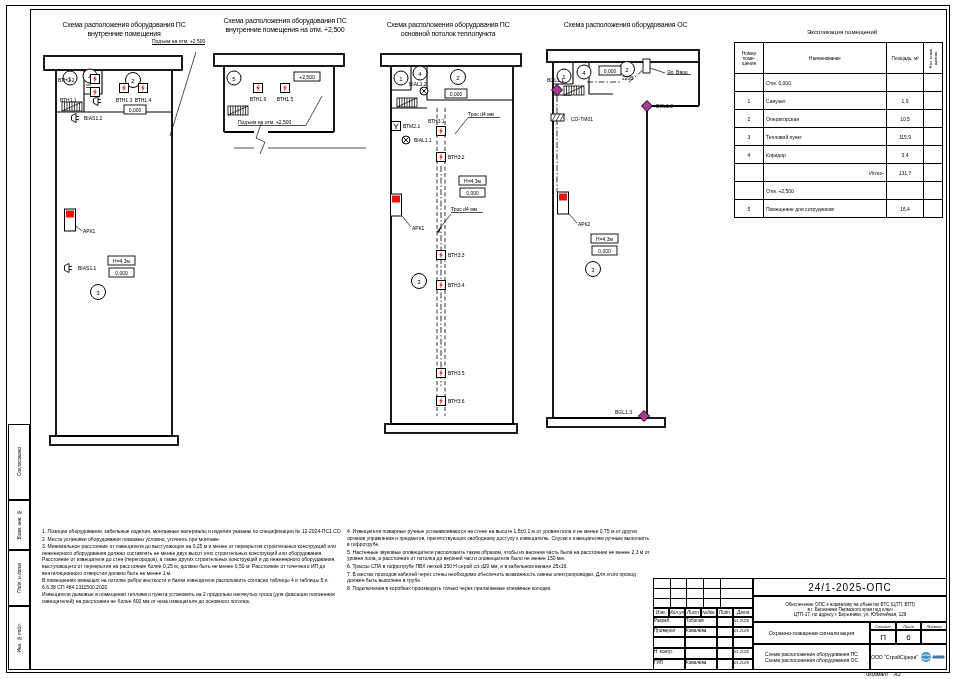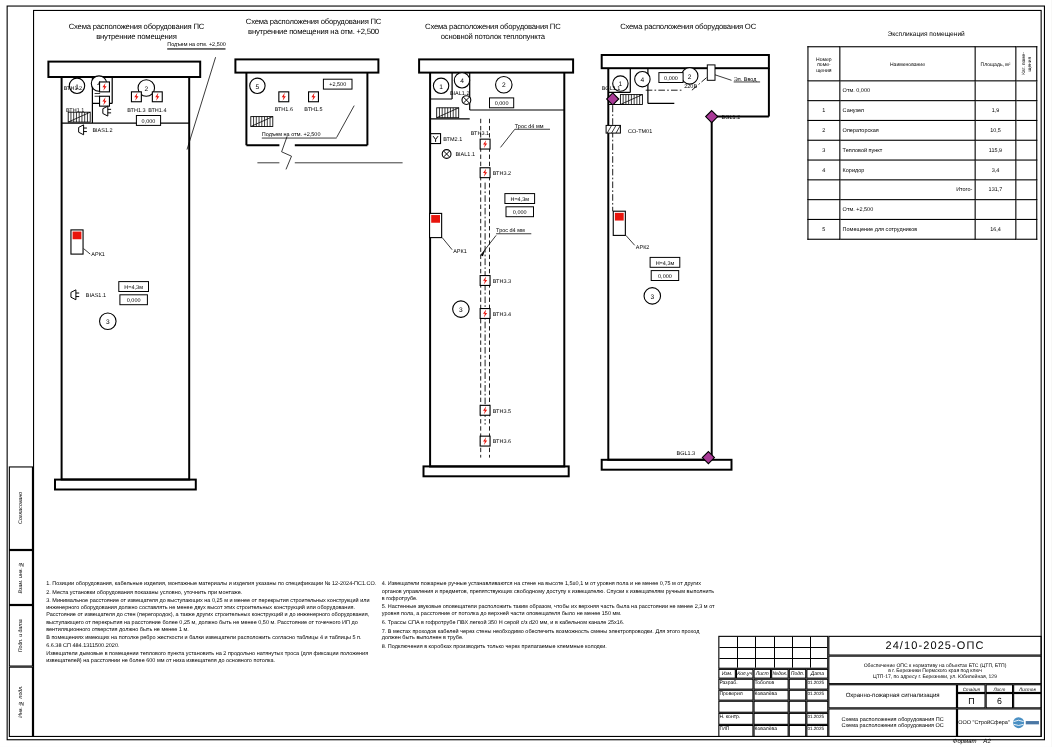--- a/index.html
+++ b/index.html
@@ -377,21 +377,21 @@
   <div class="tb-cell" style="left:733px;top:637px;width:20px;height:11px;"></div>
   <div class="tb-cell" style="left:653px;top:648px;width:32px;height:11px;">Н. контр.</div>
   <div class="tb-cell" style="left:685px;top:648px;width:32px;height:11px;"></div>
   <div class="tb-cell" style="left:717px;top:648px;width:16px;height:11px;"></div>
   <div class="tb-cell" style="left:733px;top:648px;width:20px;height:11px;font-size:4.2px;">01.2025</div>
   <div class="tb-cell" style="left:653px;top:659px;width:32px;height:11px;">ГИП</div>
   <div class="tb-cell" style="left:685px;top:659px;width:32px;height:11px;">Ковалёва</div>
   <div class="tb-cell" style="left:717px;top:659px;width:16px;height:11px;"></div>
   <div class="tb-cell" style="left:733px;top:659px;width:20px;height:11px;font-size:4.2px;">01.2025</div>
 
-  <div class="tb-cell tb-center" style="left:753px;top:578px;width:194px;height:18px;font-size:10px;letter-spacing:1px;">24/10-2025-ОПС</div>
+  <div class="tb-cell tb-center" style="left:753px;top:578px;width:194px;height:18px;font-size:10px;letter-spacing:1px;">24/1-2025-ОПС</div>
   <div class="tb-cell tb-center" style="left:753px;top:596px;width:194px;height:26px;">
     <div>
       <div>Обеспечение ОПС к нормативу на объектах БТС (ЦТП, БТП)</div>
       <div>в г. Березники Пермского края под ключ</div>
       <div>ЦТП-17, по адресу г. Березники, ул. Юбилейная, 129</div>
     </div>
   </div>
   <div class="tb-cell tb-center" style="left:753px;top:622px;width:117px;height:22px;font-size:5.5px;">Охранно-пожарная сигнализация</div>
   <div class="tb-cell tb-center it" style="left:870px;top:622px;width:26px;height:8px;font-size:4.2px;">Стадия</div>
   <div class="tb-cell tb-center it" style="left:896px;top:622px;width:25px;height:8px;font-size:4.2px;">Лист</div>

